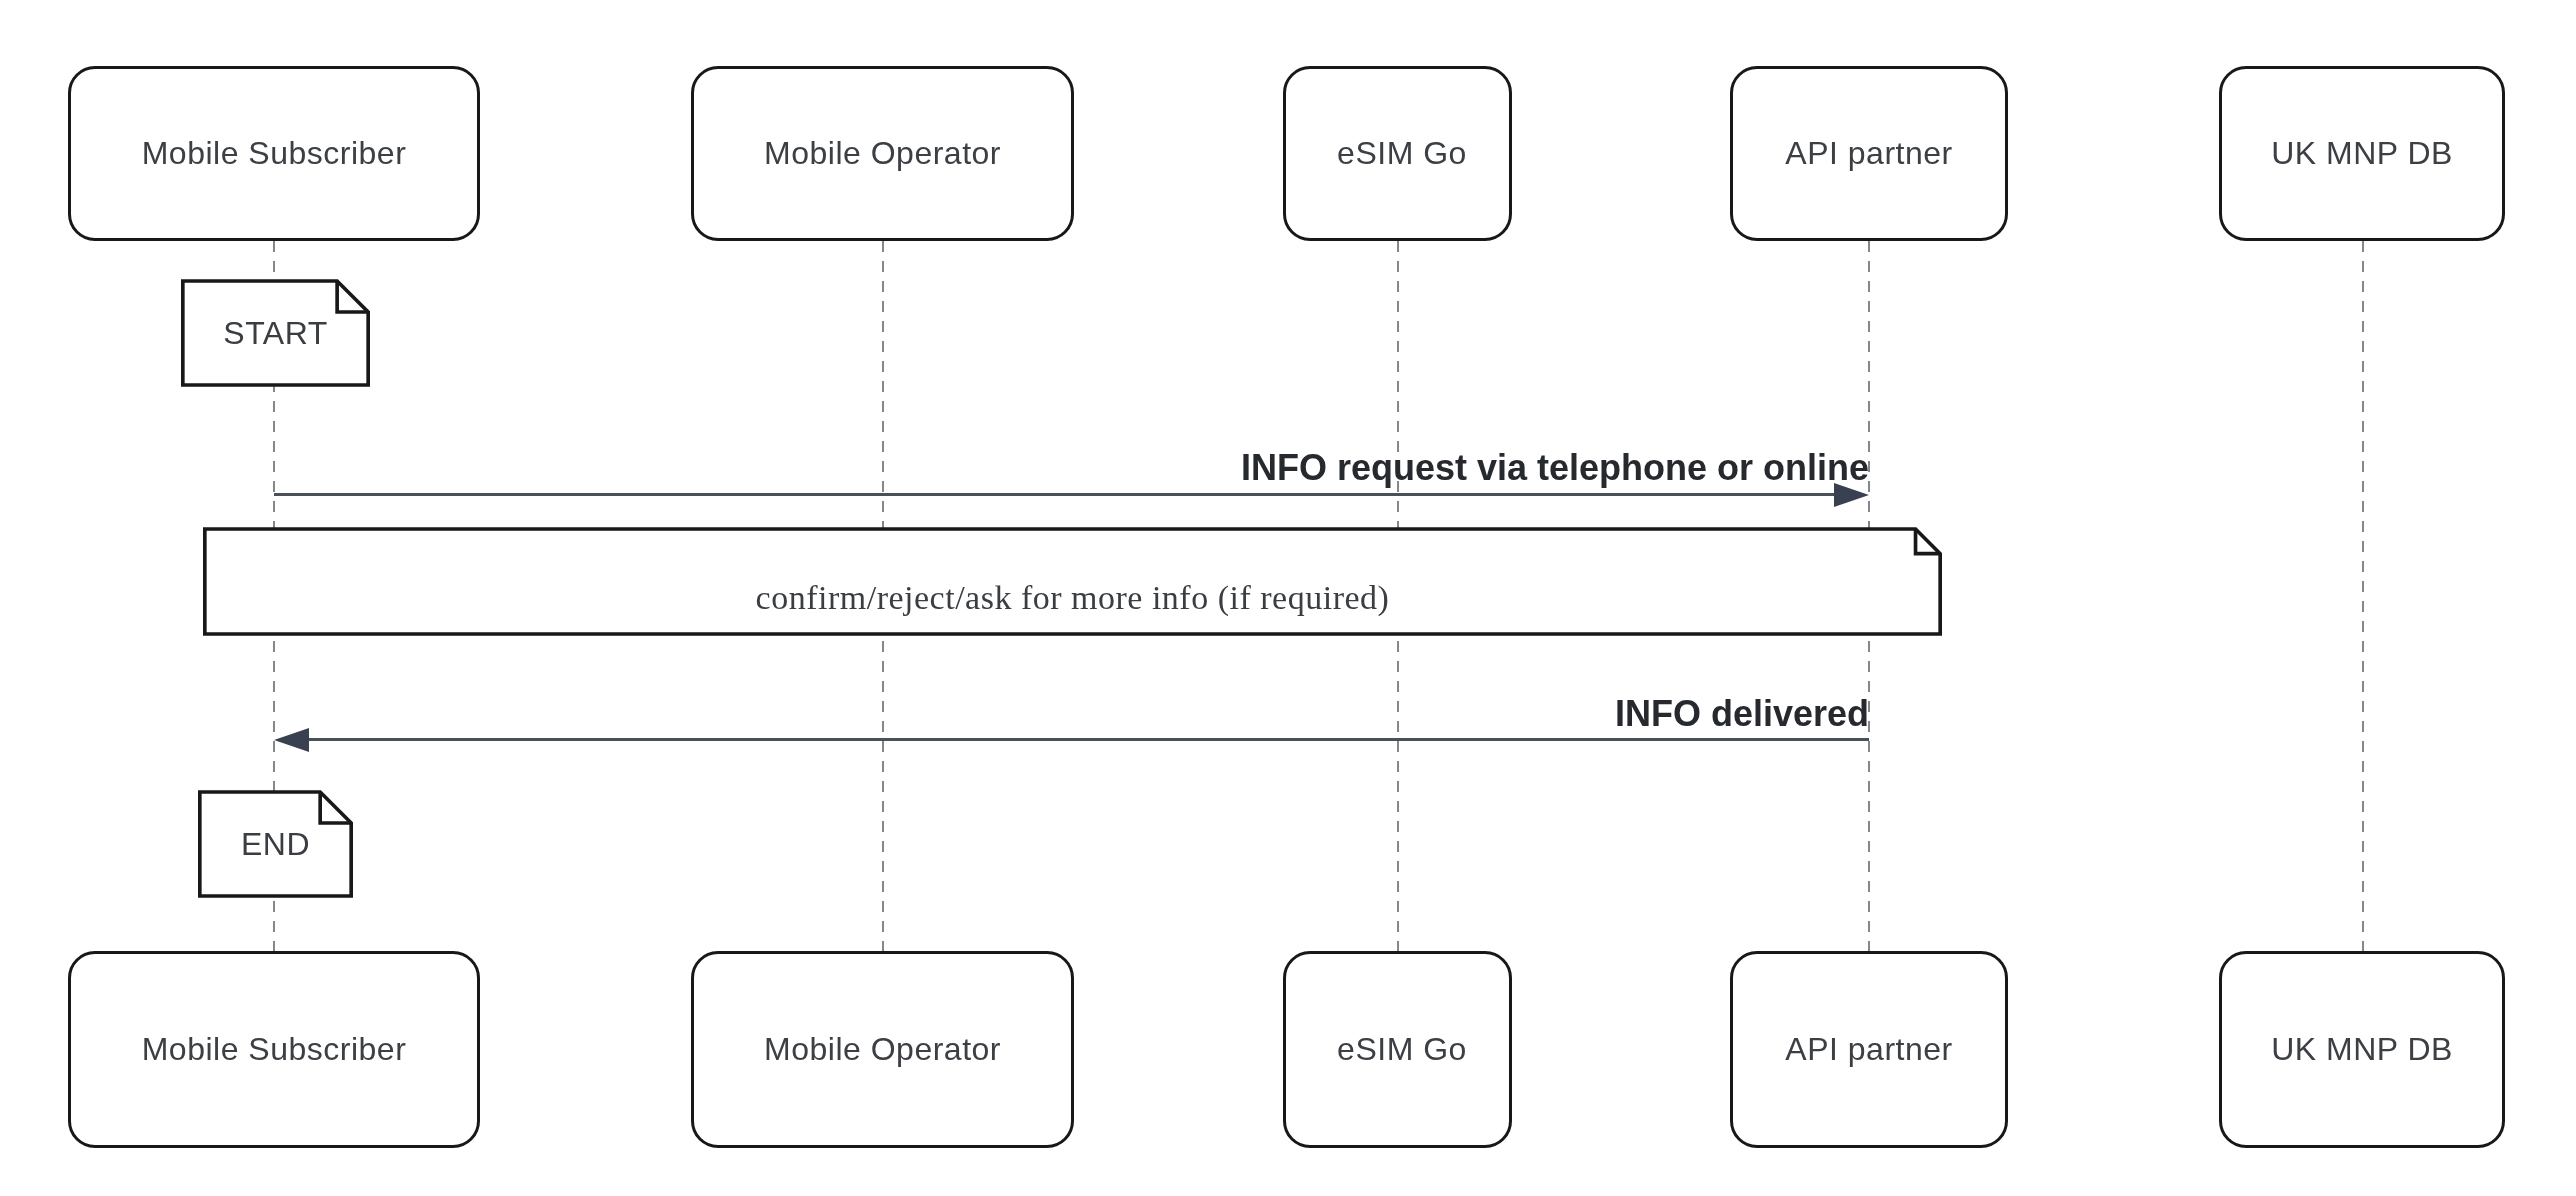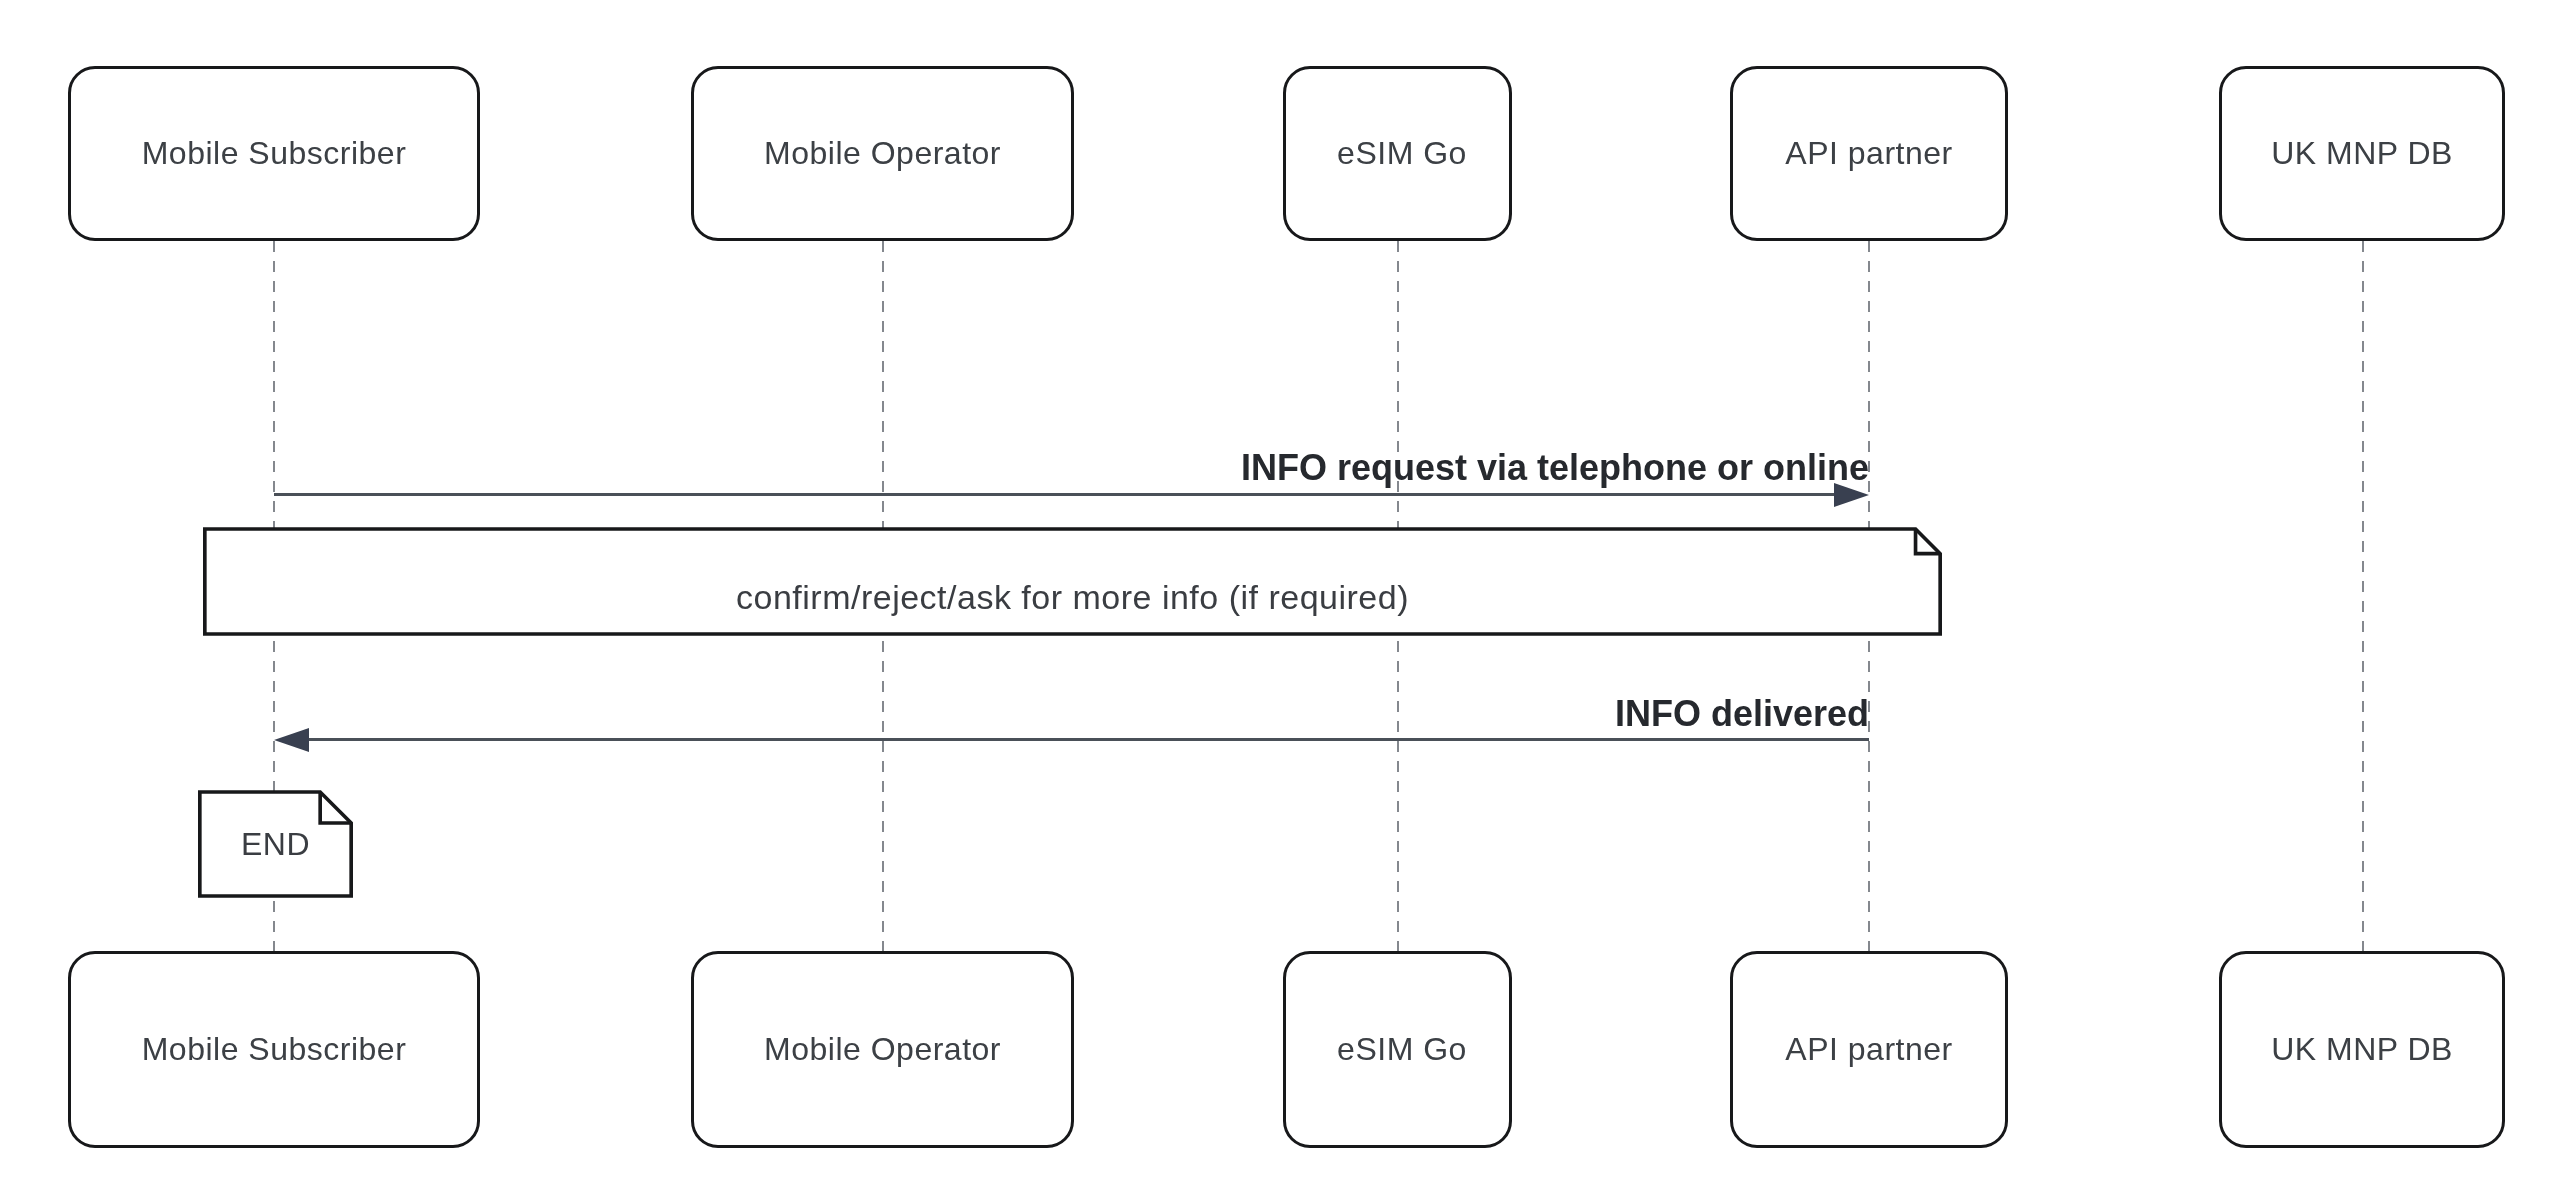--- a/index.html
+++ b/index.html
@@ -57,21 +57,21 @@
   .note{position:absolute;z-index:3;}
   .note svg{position:absolute;left:0;top:0;display:block;}
   .note .note-text{
     position:absolute;left:0;top:0;width:100%;height:100%;
     display:flex;align-items:center;justify-content:center;
     font-size:32px;color:var(--note_text);
     letter-spacing:0.5px;
     white-space:nowrap;
   }
   .note-start{left:181px;top:279px;width:189px;height:108px;}
-  .note-middle{left:203px;top:527px;width:1739px;height:141px;}
+  .note-middle{left:203px;top:527px;width:1739px;height:141px;font-family:Liberation Serif, serif;}
   .note-middle .note-text{font-size:34px;}
   .note-end{left:198px;top:790px;width:155px;height:108px;text-align:center;}
   
   .msg-line{
     position:absolute;height:2.7px;background:var(--arrow);z-index:2;
   }
   .msg1-line{left:274px;top:493px;width:1564px;}
   .msg2-line{left:305px;top:738px;width:1564px;}
   .arrowhead{position:absolute;width:0;height:0;z-index:2;}
   .arrowhead.right{
@@ -114,20 +114,27 @@
         <span>eSIM Go</span>
       </div>
     <div class="actor c3">
         <span>API partner</span>
       </div>
     <div class="actor c4">
         <span>UK MNP DB</span>
       </div>
   </div>
 
+  <div class="note note-start">
+    <svg width="189" height="108" viewBox="0 0 207 118">
+      <path d="M2 2 H171 L205 36 V116 H2 Z" fill="#ffffff" stroke="#17181a" stroke-width="4" stroke-linejoin="miter"></path>
+      <path d="M171 2 V36 H205" fill="none" stroke="#17181a" stroke-width="4"></path>
+    </svg>
+    <span class="note-text">START</span>
+  </div>
 
   <div class="msg-label msg1-label">INFO request via telephone or online</div>
   <div class="msg-line msg1-line"></div>
   <div class="arrowhead right"></div>
 
   <div class="note note-middle">
     <svg width="1739" height="109" viewBox="0 0 1906 119">
       <path d="M2 2 H1877 L1904 29 V117 H2 Z" fill="#ffffff" stroke="#17181a" stroke-width="4" stroke-linejoin="miter"></path>
       <path d="M1877 2 V29 H1904" fill="none" stroke="#17181a" stroke-width="4"></path>
     </svg>

